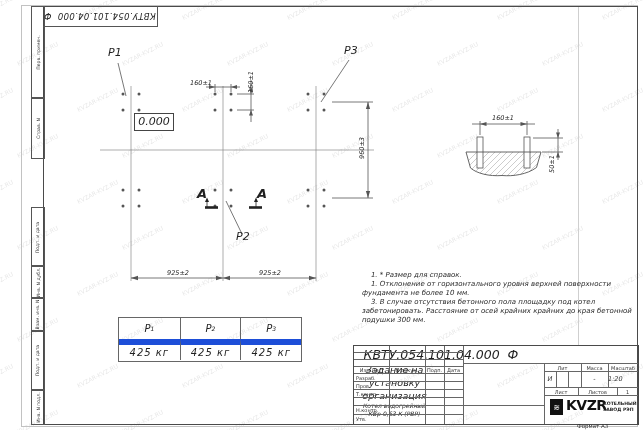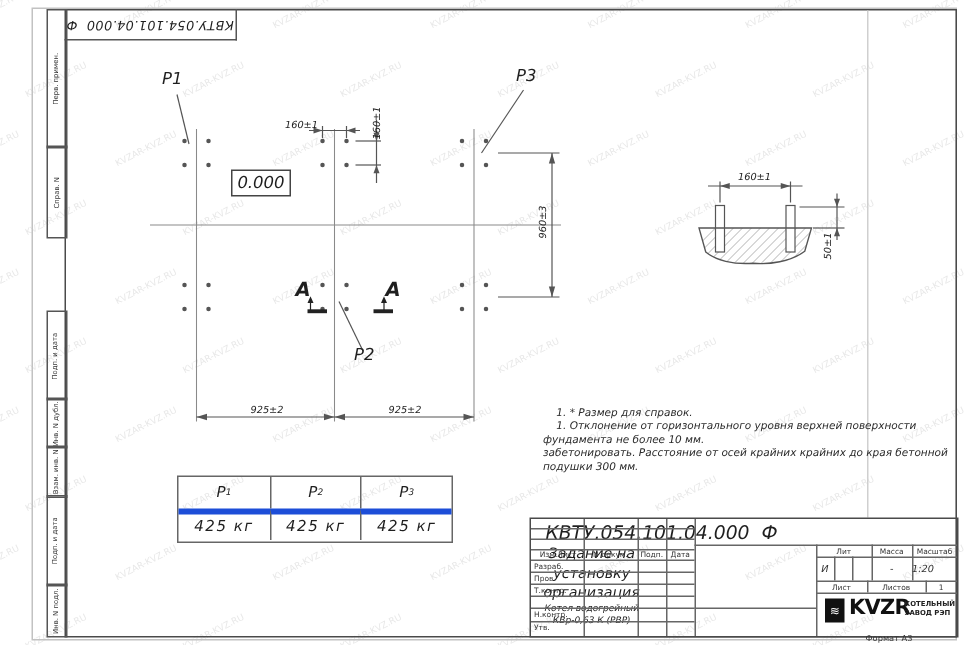--- a/index.html
+++ b/index.html
@@ -19,34 +19,34 @@
   .sidebox{left:31px;width:12px;border:1px solid #555;display:flex;align-items:center;
            justify-content:center;background:transparent;}
   .sidebox span{transform:rotate(-90deg);white-space:nowrap;font-size:4.6px;color:#333;}
   
   .topdesig{left:43px;top:6px;width:114px;height:20px;border-right:1px solid #555;
             border-bottom:1px solid #555;display:flex;align-items:center;justify-content:center;}
   .topdesig span{transform:rotate(180deg);font-size:8.5px;letter-spacing:.3px;font-style:italic;white-space:pre;}
   
   .plabel{font-size:11px;font-style:italic;}
   .elev-box{left:134px;top:113px;width:38px;height:16px;border:1px solid #444;
-            text-align:center;line-height:16px;font-size:11px;font-style:italic;margin-left:20px;}
+            text-align:center;line-height:16px;font-size:11px;font-style:italic;}
   .axis-label{left:138px;top:134px;font-size:11px;font-style:italic;letter-spacing:.4px;}
   .sec-title{left:464px;top:84px;font-size:14px;font-style:italic;letter-spacing:1px;}
   .aletter{font-size:13px;font-style:italic;font-weight:600;}
   .dim{font-size:6.5px;font-style:italic;color:#222;width:40px;height:10px;
        line-height:10px;text-align:center;white-space:nowrap;}
   .rot90{transform:rotate(-90deg);}
   
   .ltable{left:118px;top:317px;width:182px;height:43px;border:1px solid #666;
           display:grid;grid-template-columns:1fr 1fr 1fr;grid-template-rows:21px 21px;}
   .ltable .cell{border-left:1px solid #666;display:flex;align-items:center;justify-content:center;
                 font-style:italic;font-size:10px;}
   .ltable .cell.c0{border-left:none;}
-  .ltable .cell.val{border-top:4px solid #1d4ed8;letter-spacing:1px;font-style:italic;}
+  .ltable .cell.val{border-top:6px solid #1d4ed8;letter-spacing:1px;font-style:italic;}
   .ltable sub{font-size:6px;}
   
   .notes{left:362px;top:271px;width:278px;font-size:7px;line-height:8.9px;
          font-style:italic;color:#2a2a2a;}
   .notes div{white-space:pre;}
   
   .tblock{left:353px;top:345px;width:284px;height:78px;border:1px solid #4a4a4a;}
   .tblock .vl{position:absolute;width:1px;background:#666;}
   .tblock .hl{position:absolute;height:1px;background:#666;}
   .tb-txt{position:absolute;font-size:5px;color:#333;}
@@ -313,20 +313,21 @@
       </div>
     <div class="cell c0 val">425 кг</div>
     <div class="cell val">425 кг</div>
     <div class="cell val">425 кг</div>
   </div>
 
   <div class="abs notes lay3">
     <div>    1. * Размер для справок.</div>
     <div>    1. Отклонение от горизонтального уровня верхней поверхности</div>
     <div>фундамента не более 10 мм.</div>
+    <div>    3. В случае отсутствия бетонного пола площадку под котел</div>
     <div>забетонировать. Расстояние от осей крайних крайних до края бетонной</div>
     <div>подушки 300 мм.</div>
   </div>
 
   <div class="abs tblock lay3">
 
     <div class="vl" style="left:35px;top:0;height:78px;"></div>
     <div class="vl" style="left:71px;top:0;height:78px;"></div>
     <div class="vl" style="left:90px;top:0;height:78px;"></div>
     <div class="vl" style="left:109px;top:0;height:78px;"></div>

